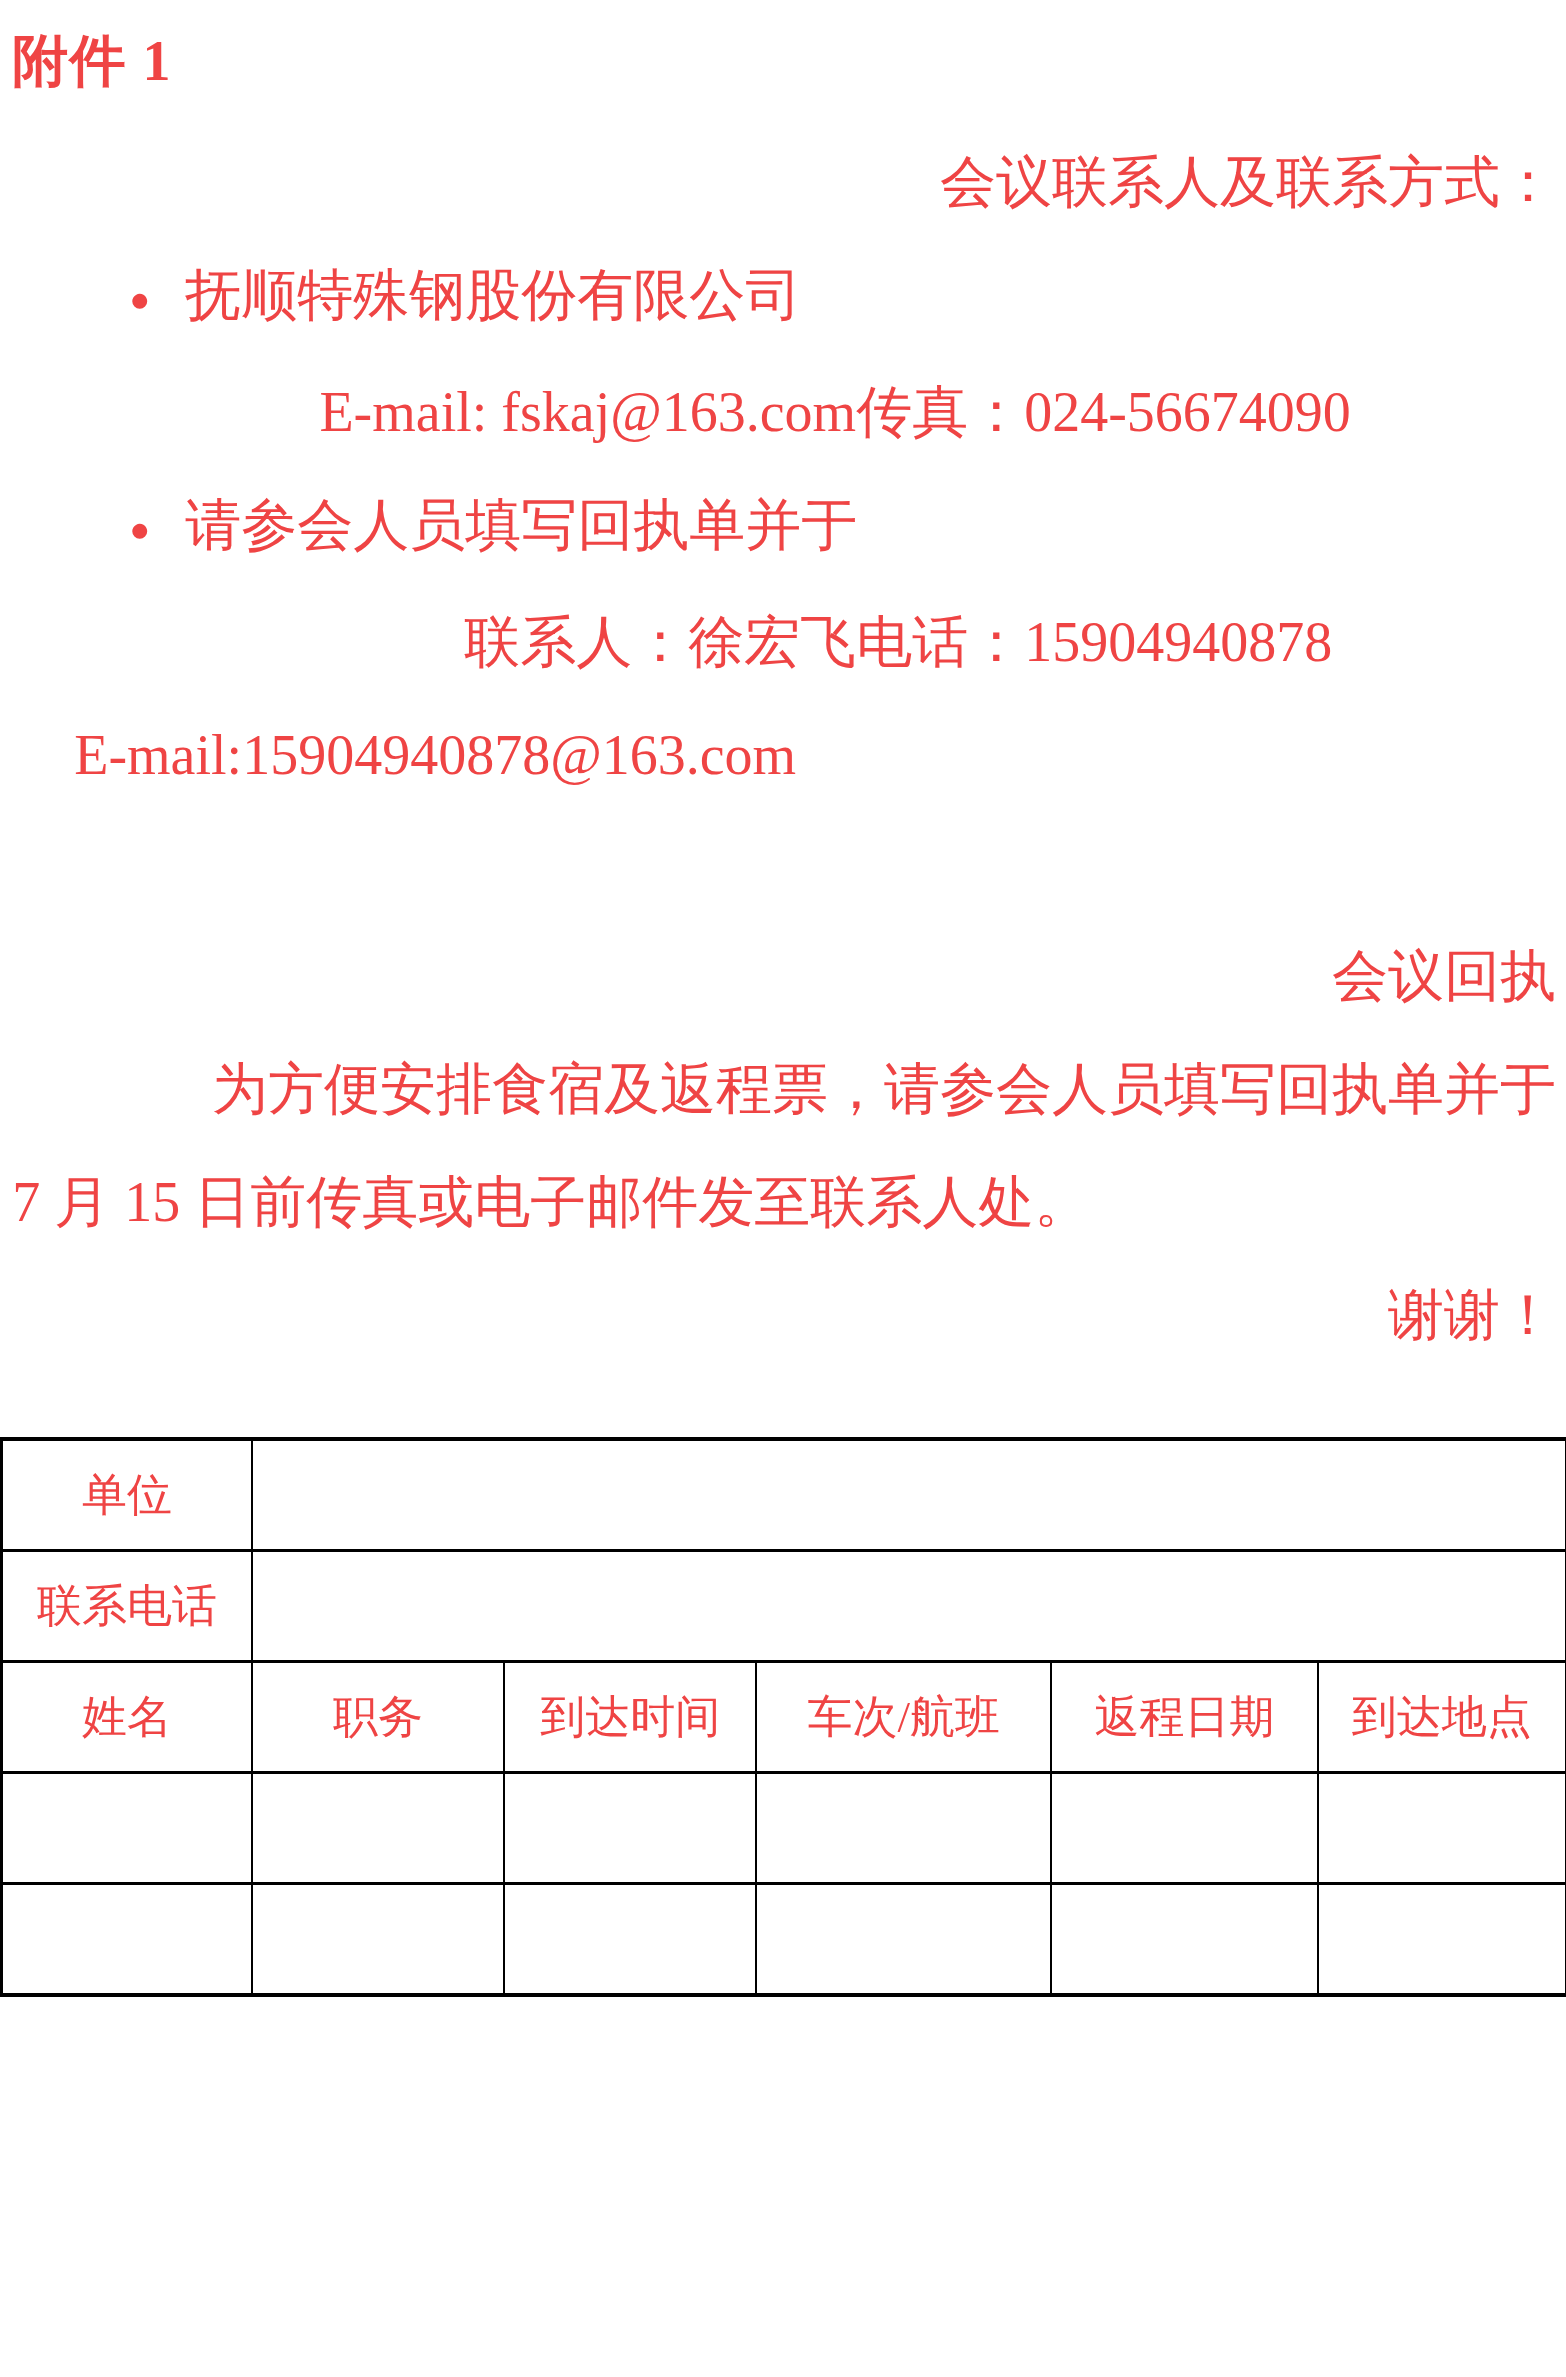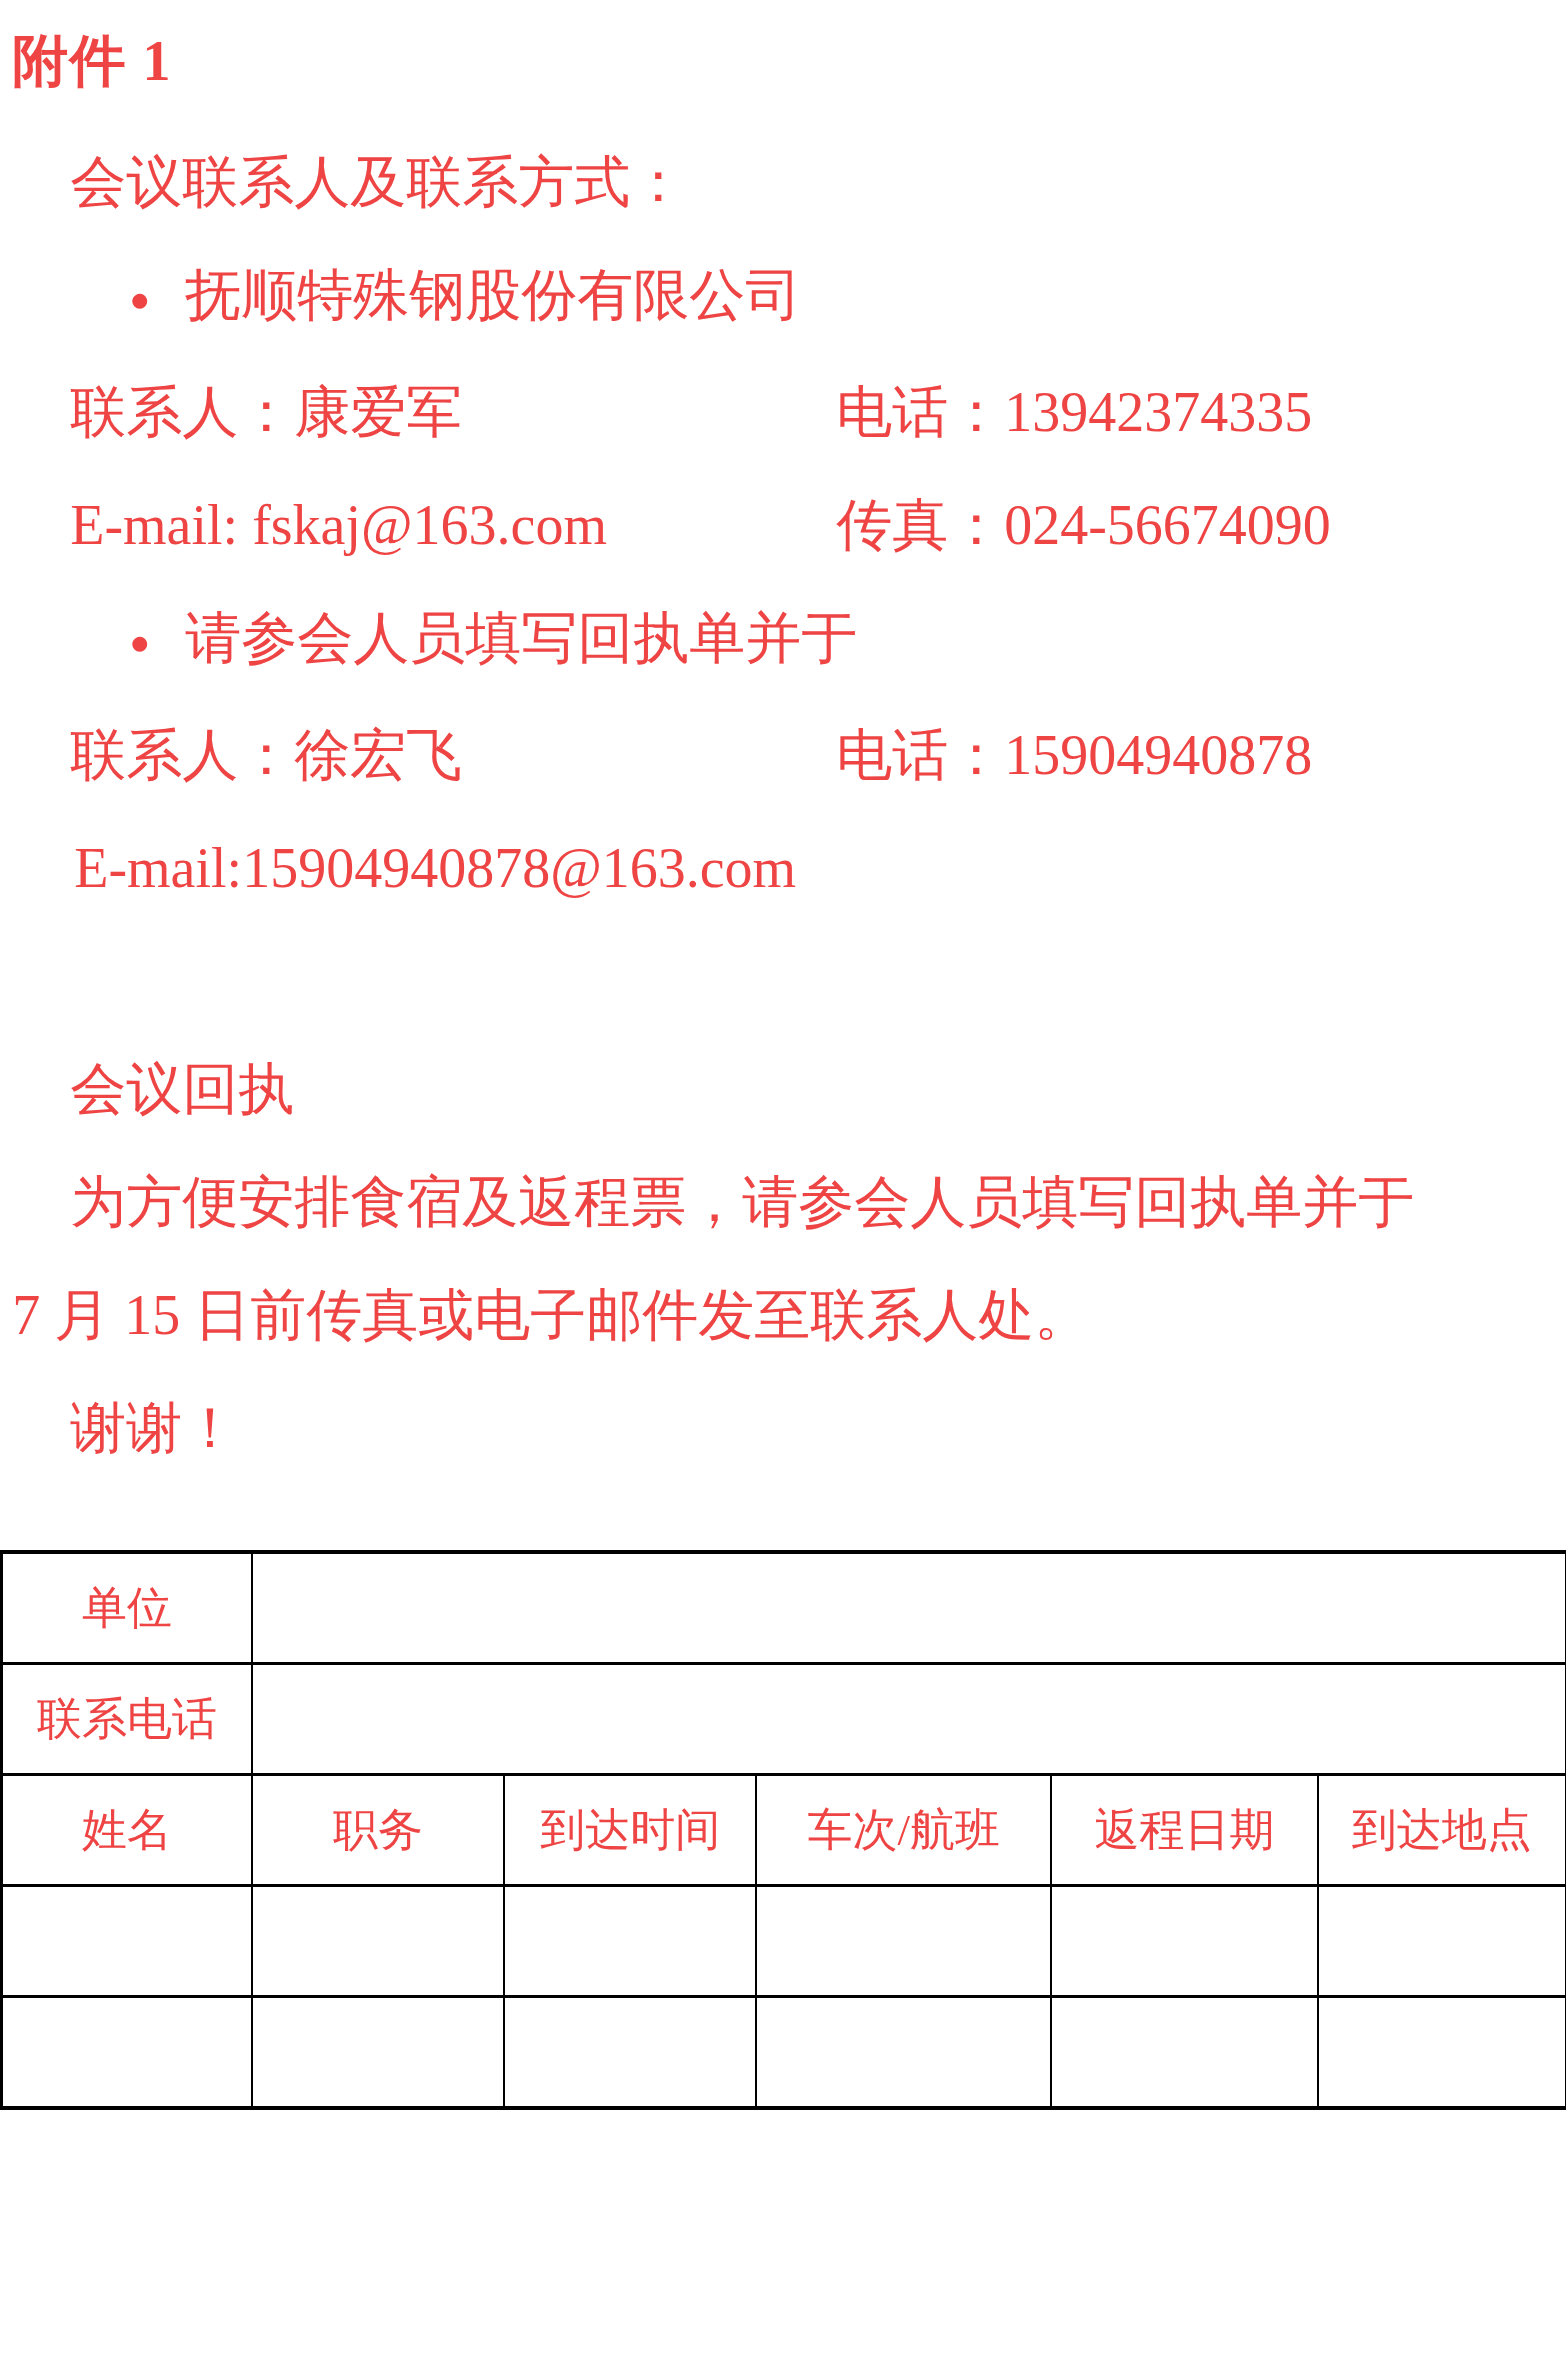--- a/index.html
+++ b/index.html
@@ -5,21 +5,21 @@
   html,body { margin:0; padding:0; background:#888; }
   .page {
     width:1567px; height:2377px; background:#ffffff; color:#ef4444;
     font-family:"Liberation Serif","DejaVu Serif",serif;
     font-size:56px; position:relative; overflow:hidden;
     margin:0 auto;
   }
   .content { padding:5.4px 11px 0 12.2px; }
   .line { line-height:113px; white-space:nowrap; }
   .doc-title { font-weight:bold; letter-spacing:1.4px; }
-  .indent { margin-left:58px; }
+  .indent { margin-left:78px;text-align:right; }
   .bullet-line { margin-left:117px; }
   .bullet {
     display:inline-block; font-size:0.62em; vertical-align:0.10em;
     margin-right:35px;
   }
   .pair { display:flex; }
   .pair .left-col { width:766px; flex:0 0 auto; white-space:nowrap; }
   .pair .right-col { white-space:nowrap; }
   .email-row2 { margin-left:62px; }
   .email-row2 .left-col { width:840px; }
@@ -43,24 +43,20 @@
 
 <div class="page">
   <div class="content">
 
     <div class="line doc-title">附件 1</div>
 
     <div class="line indent small-gap-before">会议联系人及联系方式：</div>
 
     <div class="line bullet-line">
       <span class="bullet">●</span><span>抚顺特殊钢股份有限公司</span>
-    </div>
-    <div class="line indent pair">
-      <span class="left-col">联系人：康爱军</span>
-      <span class="right-col">电话：13942374335</span>
     </div>
     <div class="line indent pair">
       <span class="left-col">E-mail: fskaj@163.com</span>
       <span class="right-col">传真：024-56674090</span>
     </div>
 
     <div class="line bullet-line">
       <span class="bullet">●</span><span>请参会人员填写回执单并于</span>
     </div>
     <div class="line indent pair">

